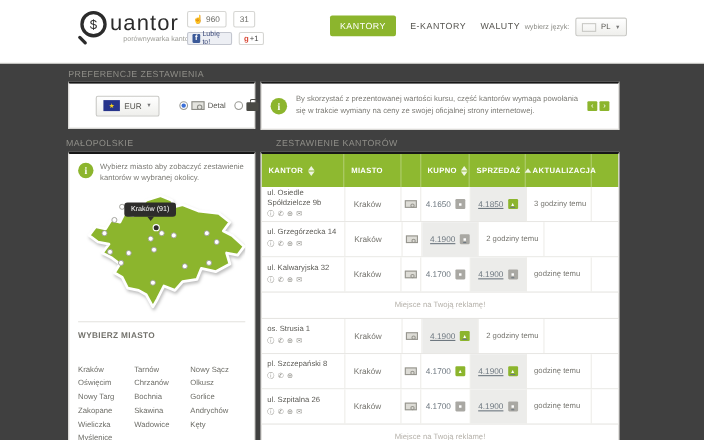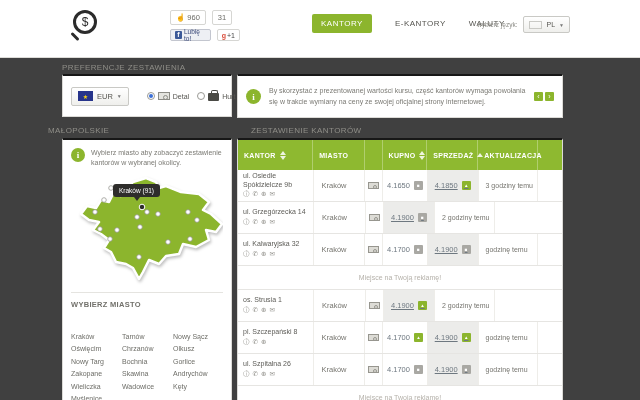--- a/index.html
+++ b/index.html
@@ -23,40 +23,40 @@
   .soc-row { display:flex; gap:6px; margin-bottom:4px; }
   .counter { border:1px solid #d6d6d3; border-radius:2px; background:#fff; height:15px;
     padding:1px 5px; font-size:7.5px; color:#6b6b66; display:flex; align-items:center; gap:2px; }
   .fb-btn { background:#edeff4; border:1px solid #c3c6cf; border-radius:2px; height:12px;
     font-size:6.5px; color:#3b4a7a; display:flex; align-items:center; gap:2px; padding:0 4px; }
   .fb-f { background:#3b5998; color:#fff; width:8px; height:8px; font-size:7px; line-height:8px;
     text-align:center; border-radius:1px; font-weight:bold; }
   .gp-btn { background:#fff; border:1px solid #d6d6d3; border-radius:2px; height:12px;
     font-size:7px; display:flex; align-items:center; padding:0 4px; color:#444; }
   .gp-g { color:#d94a38; font-weight:bold; margin-right:1px; }
-  .nav { position:absolute; left:312px; top:14px; display:flex; align-items:center; gap:23px;text-align:right; }
+  .nav { position:absolute; left:300px; top:14px; display:flex; align-items:center; gap:13px;text-align:right; }
   .nav-item { font-size:8px; color:#55544f; letter-spacing:.5px; cursor:pointer; }
   .nav-item.active { background:#8cb52d; color:#fff; padding:5px 9px; border-radius:2px; }
   .lang { position:absolute; left:477px; top:16px; display:flex; align-items:center; gap:6px; }
   .lang-label { font-size:6.5px; color:#8a8a84; }
   .lang-box { border:1px solid #c9c9c5; border-radius:2px; background:linear-gradient(#fff,#efefec);
     height:17px; display:flex; align-items:center; gap:4px; padding:0 5px; }
   .pl-flag { width:13px; height:8px; border:1px solid #c9c9c5; display:block; }
   .pl-flag .w { height:3px; background:#fff; }
   .pl-flag .r { height:3px; background:#dc143c; }
   .lang-val { font-size:7px; color:#55544f; }
   .caret { font-size:5px; color:#777; }
 
   
   #main { position:absolute; left:0; top:58px; width:640px; height:386px; background:#404040; }
   .section-label { position:absolute; font-size:8px; color:#8f8e88; letter-spacing:.4px; }
   .panel { position:absolute; background:#fff; border:1px solid #dcdbd7; border-top:2px solid #171717; }
 
   
-  #prefs-panel { left:62px; top:16px; width:170px; height:43px; display:flex; align-items:center; padding:0 8px; }
+  #prefs-panel { left:62px; top:16px; width:170px; height:43px; display:flex; align-items:center; padding:0 24px; }
   .cur-btn { border:1px solid #c9c9c5; border-radius:2px; background:linear-gradient(#fff,#efefec);
     height:19px; display:flex; align-items:center; gap:4px; padding:0 6px; }
   .eu-flag { width:15px; height:10px; background:#27348b; display:flex; align-items:center;
     justify-content:center; color:#f7d117; font-size:6px; }
   .cur-val { font-size:7.5px; color:#55544f; }
   .v-div { width:1px; height:28px; background:#e3e2df; margin:0 9px; }
   .radio-opt { display:flex; align-items:center; gap:3px; margin-right:8px; }
   .radio { width:8px; height:8px; border:1px solid #9a9a95; border-radius:50%; background:#fff;
     display:flex; align-items:center; justify-content:center; }
   .radio.sel::after { content:""; width:4px; height:4px; border-radius:50%; background:#3c6fd6; }
@@ -130,20 +130,24 @@
 </head>
 <body>
 
 <div id="page">
 
   <div id="header">
     <div class="logo">
       <span class="logo-q">
           <span>$</span>
         </span>
+      <span class="logo-text">
+        <span class="logo-name">uantor</span>
+        <div class="logo-tag">porównywarka kantorów</div>
+      </span>
     </div>
 
     <div class="social">
       <div class="soc-row">
         <span class="counter">
           <span>☝</span>
           <span>960</span>
         </span>
         <span class="counter">
           <span>31</span>
@@ -204,21 +208,21 @@
 
     <div class="panel" id="notice-panel">
       <span class="info-circle">i</span>
       <span class="notice-text">By skorzystać z prezentowanej wartości kursu, część kantorów wymaga powołania się w trakcie wymiany na ceny ze swojej oficjalnej strony internetowej.</span>
       <span class="car-btns">
         <span class="car-btn">‹</span>
         <span class="car-btn">›</span>
       </span>
     </div>
 
-    <div class="section-label" style="left:48px; top:68px;">MAŁOPOLSKIE</div>
+    <div class="section-label" style="left:60px; top:68px;">MAŁOPOLSKIE</div>
     <div class="section-label" style="left:251px; top:68px;">ZESTAWIENIE KANTORÓW</div>
 
     <div class="panel" id="map-panel">
       <div class="hint-row">
         <span class="info-circle" style="min-width:14px;height:14px;">i</span>
         <span class="hint-text">Wybierz miasto aby zobaczyć zestawienie kantorów w wybranej okolicy.</span>
       </div>
       <div class="map-wrap">
         <svg width="152" height="114" viewBox="0 0 152 114">
           <path d="M55,18 L62,10 L75,6 L85,10 L88,16 L95,14 L110,20 L128,22 L138,30 L132,38 L140,42 L151,52

